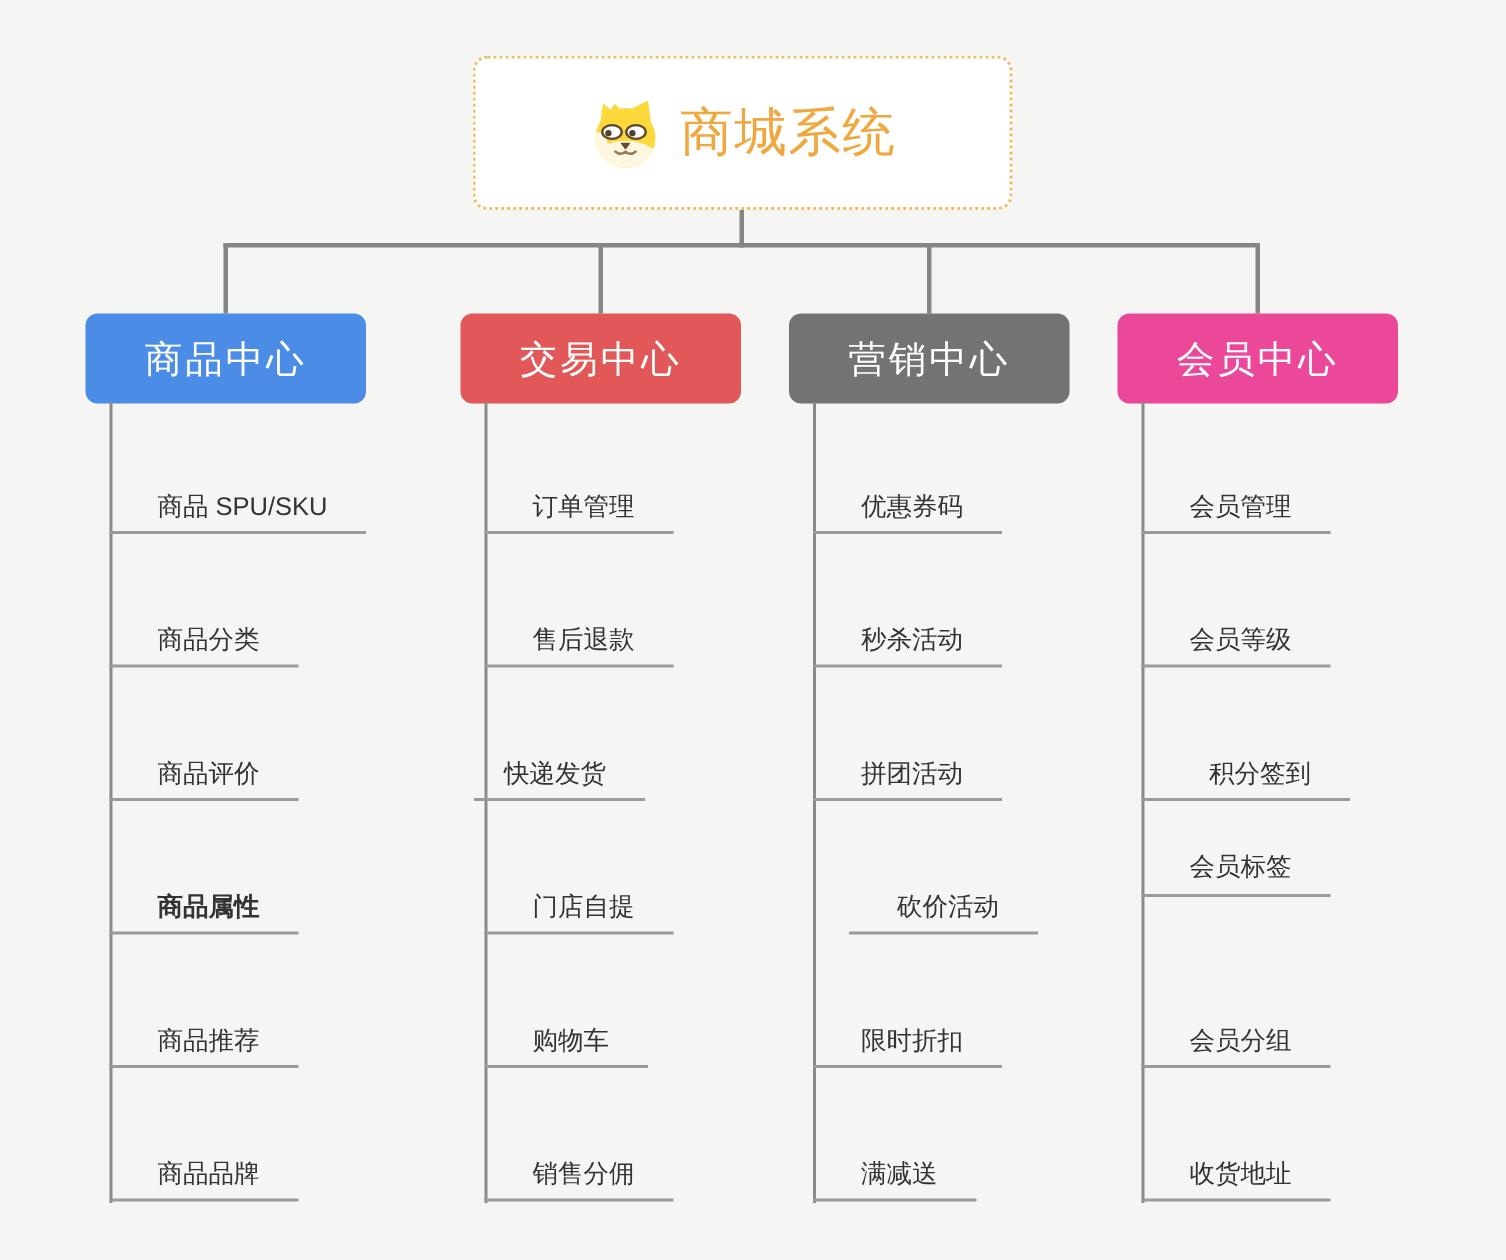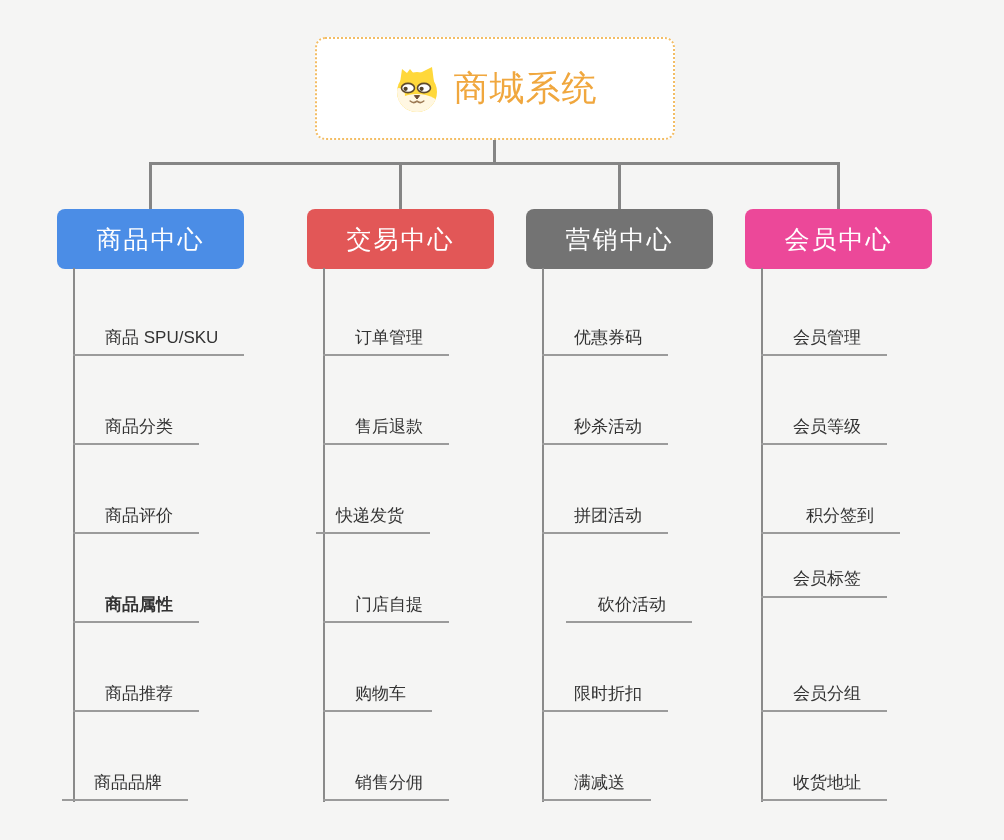--- a/index.html
+++ b/index.html
@@ -86,21 +86,21 @@
       <div class="conn" style="left: 149px; top: 162px; width: 3px; height: 47px;"></div>
       <div class="branch-box" style="left: 57px; top: 209px; background: rgb(75, 141, 230);">
         <span class="branch-label">商品中心</span>
       </div>
       <div class="trunk" style="left: 73px; top: 268px; height: 534px;"></div>
       <div class="leaf" style="left: 73px; top: 326px;"><span class="leaf-label">商品 SPU/SKU</span></div>
       <div class="leaf" style="left: 73px; top: 415px;"><span class="leaf-label">商品分类</span></div>
       <div class="leaf" style="left: 73px; top: 504px;"><span class="leaf-label">商品评价</span></div>
       <div class="leaf" style="left: 73px; top: 593px; font-weight: bold;"><span class="leaf-label">商品属性</span></div>
       <div class="leaf" style="left: 73px; top: 682px;"><span class="leaf-label">商品推荐</span></div>
-      <div class="leaf" style="left: 62px; top: 771px;"><span class="leaf-label">商品品牌</span></div>
+      <div class="leaf" style="left: 73px; top: 771px;"><span class="leaf-label">商品品牌</span></div>
       <div class="conn" style="left: 399px; top: 162px; width: 3px; height: 47px;"></div>
       <div class="branch-box" style="left: 307px; top: 209px; background: rgb(226, 87, 87);">
         <span class="branch-label">交易中心</span>
       </div>
       <div class="trunk" style="left: 323px; top: 268px; height: 534px;"></div>
       <div class="leaf" style="left: 323px; top: 326px;"><span class="leaf-label">订单管理</span></div>
       <div class="leaf" style="left: 323px; top: 415px; text-align: right;"><span class="leaf-label">售后退款</span></div>
       <div class="leaf" style="left: 316px; top: 504px; padding-left: 20px;"><span class="leaf-label">快递发货</span></div>
       <div class="leaf" style="left: 323px; top: 593px; text-align: center;"><span class="leaf-label">门店自提</span></div>
       <div class="leaf" style="left: 323px; top: 682px;"><span class="leaf-label">购物车</span></div>

